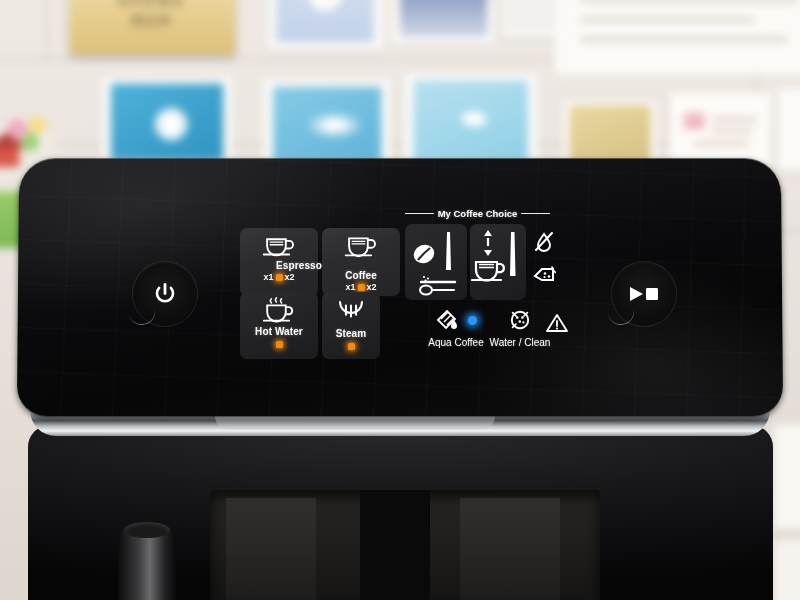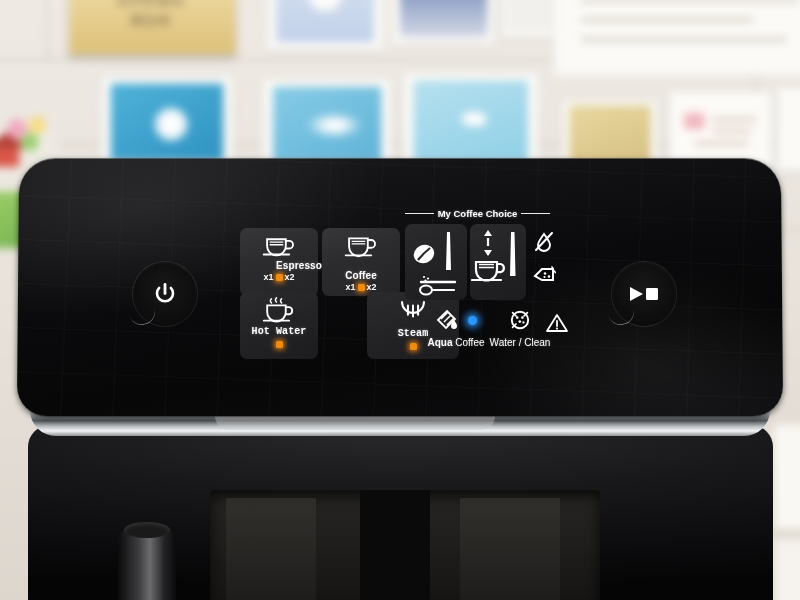--- a/index.html
+++ b/index.html
@@ -112,42 +112,42 @@
   }
   #power-key{left:133px;top:262px;}
   #startstop-key{left:612px;top:262px;}
 
   
   .pad{
     position:absolute;border-radius:7px;
     background:linear-gradient(160deg,#37373a 0%,#2c2c2f 40%,#242427 100%);
     display:flex;flex-direction:column;align-items:center;justify-content:flex-start;
   }
-  .pad.flat{background:linear-gradient(160deg,#2b2b2e 0%,#232326 50%,#1c1c1f 100%);font-family:Liberation Mono, monospace;}
+  .pad.flat{background:linear-gradient(160deg,#2b2b2e 0%,#232326 50%,#1c1c1f 100%);}
   .pad-label{
     color:#fff;font-size:10px;font-weight:bold;letter-spacing:.1px;
     text-shadow:0 0 3px rgba(255,255,255,.35);
   }
   .sub{color:#fff;font-size:9px;font-weight:bold;display:flex;align-items:center;gap:2px;}
   .led{width:7px;height:7px;border-radius:1.5px;background:#f08a12;
        box-shadow:0 0 5px 2px rgba(240,138,18,.75);}
   .led.blue{background:#2a96ff;box-shadow:0 0 7px 3px rgba(42,150,255,.85);border-radius:50%;}
 
   
   #coffee-choice-header{
     position:absolute;left:405px;top:208px;width:145px;
     display:flex;align-items:center;gap:4px;
     color:#fff;font-size:9.5px;font-weight:bold;white-space:nowrap;
     text-shadow:0 0 3px rgba(255,255,255,.4);
   }
   #coffee-choice-header .rule{flex:1;height:1.5px;background:#fff;opacity:.92;}
 
   .status-icon{position:absolute;display:flex;align-items:center;justify-content:center;}
   .cleanrow-label{color:#fff;font-size:10px;text-shadow:0 0 3px rgba(255,255,255,.3);}
-  .cleanrow-label b{font-weight:bold;}
+  .cleanrow-label b{font-weight:normal;}
   .cleanrow-label span{font-weight:normal;}
   svg{display:block;}
 </style>
 </head>
 <body>
 
 <div id="backdrop">
   <div class="wall"></div>
 
   <div class="brickline" style="left:0;top:68px;width:800px;height:2px;"></div>
@@ -296,21 +296,21 @@
     <svg width="34" height="27" viewBox="0 0 40 32">
       <path d="M11 2 q-2.5 2.5 0 5 M17 1 q-2.5 2.5 0 5 M23 2 q-2.5 2.5 0 5" stroke="#fff" stroke-width="1.8" fill="none" stroke-linecap="round"></path>
       <path d="M6 10 h22 v8 a11 11 0 0 1 -22 0 z" fill="none" stroke="#fff" stroke-width="2.2"></path>
       <path d="M28 12 h4 a4.3 4.3 0 0 1 0 8.5 h-4" fill="none" stroke="#fff" stroke-width="2.2"></path>
       <path d="M2 28 h30" stroke="#fff" stroke-width="2.2" stroke-linecap="round"></path>
     </svg>
     <div class="pad-label" style="margin-top:2px;">Hot Water</div>
     <div class="led" style="margin-top:4px;"></div>
   </div>
 
-  <div class="pad flat" style="left:322px;top:292px;width:92px;height:62px;padding-top:5px;margin-left:45px;">
+  <div class="pad flat" style="left:322px;top:292px;width:58px;height:62px;padding-top:5px;">
     <svg width="30" height="27" viewBox="0 0 34 32">
       <path d="M4 6 a13 13 0 0 0 26 0" fill="none" stroke="#fff" stroke-width="2.4" stroke-linecap="round"></path>
       <path d="M11 10 v11 M17 10 v13 M23 10 v11" stroke="#fff" stroke-width="2.4" stroke-linecap="round"></path>
     </svg>
     <div class="pad-label" style="margin-top:4px;">Steam</div>
     <div class="led" style="margin-top:4px;"></div>
   </div>
 
   <div id="coffee-choice-header">
     <div class="rule"></div>

